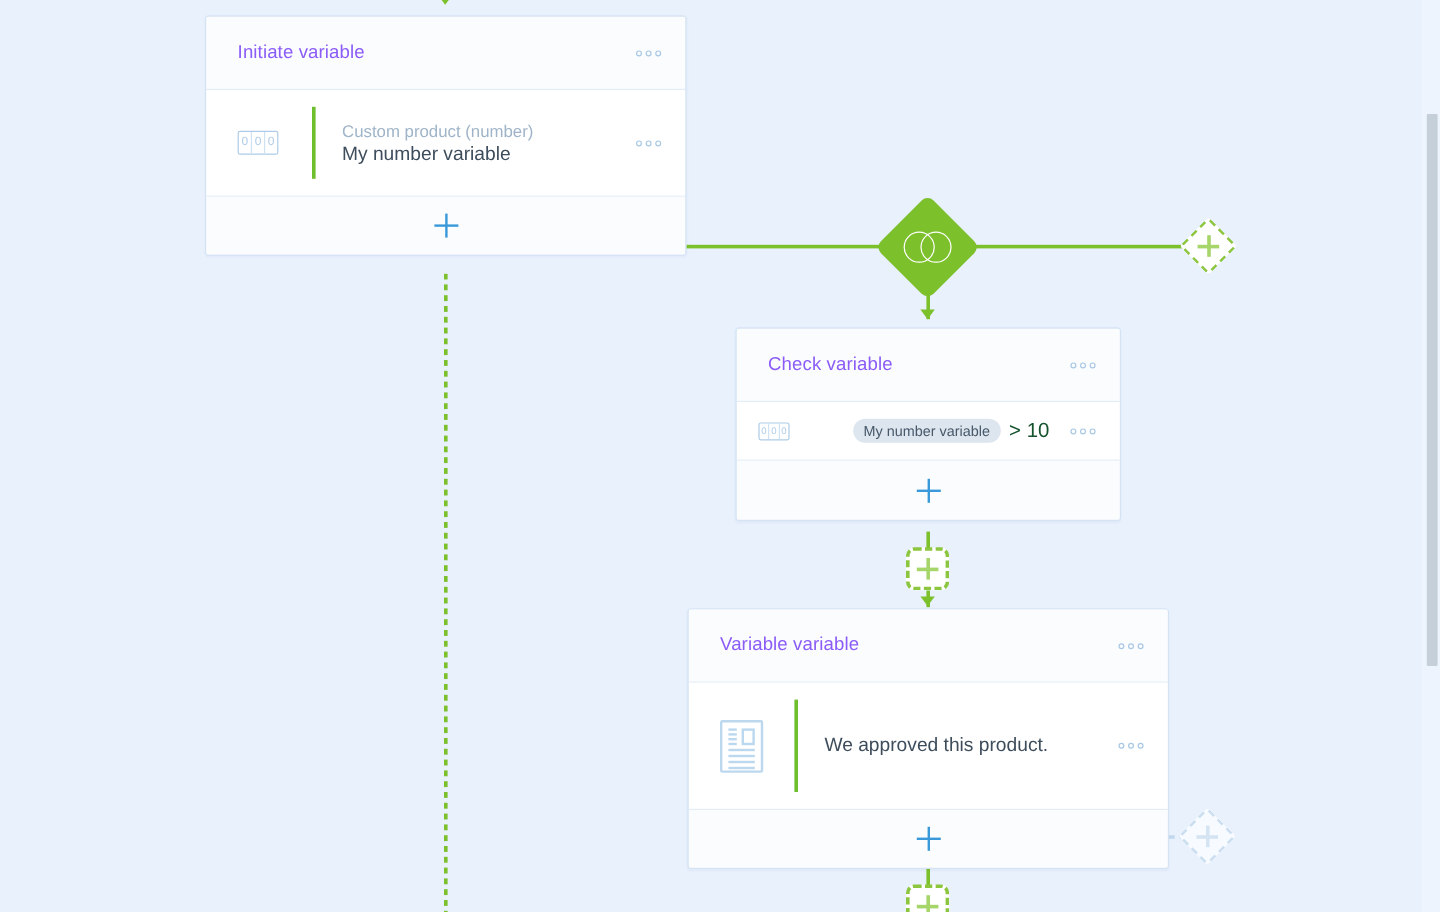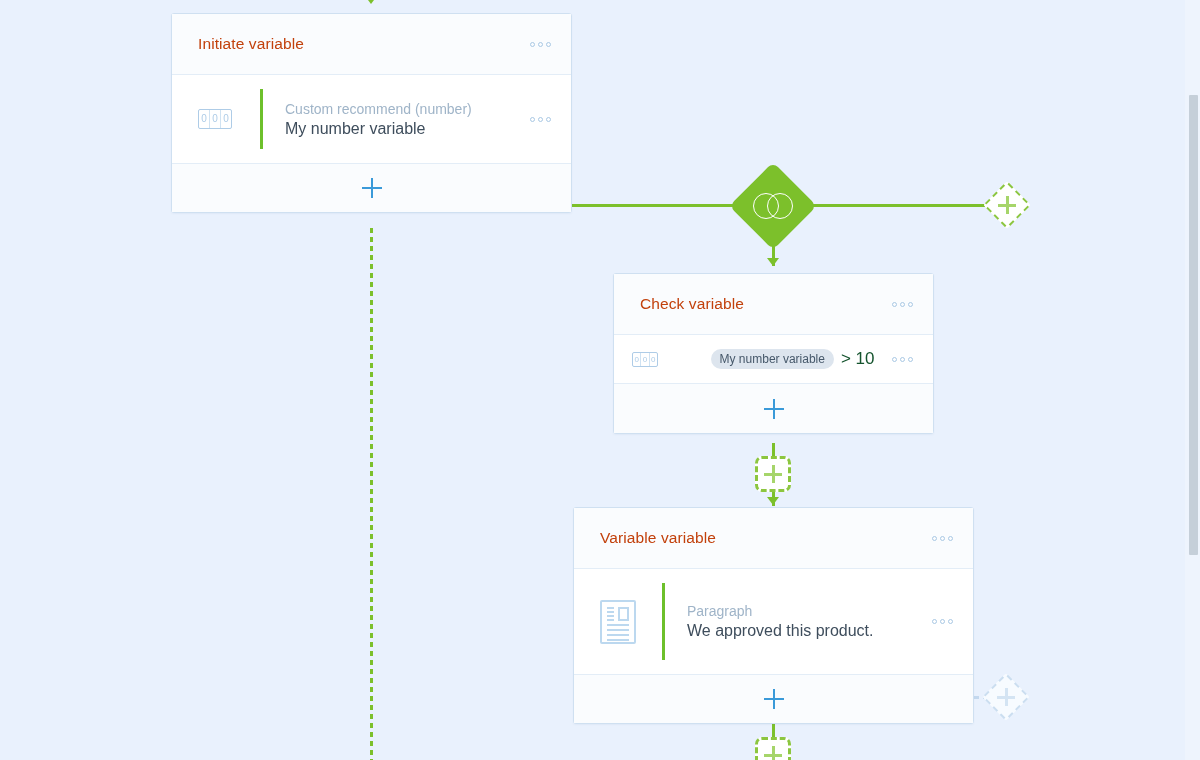--- a/index.html
+++ b/index.html
@@ -63,21 +63,21 @@
     height: 61px;
     background: #fafcfe;
     border-bottom: 1px solid #e3edf7;
     display: flex;
     align-items: center;
     padding: 0 20px 0 26px;
   }
   .card-title {
     flex: 1;
     font-size: 15.5px;
-    color: #c2410c;
+    color: #8b5cf6;
     letter-spacing: .1px;
   }
   .card-body {
     background: #ffffff;
     display: flex;
     align-items: stretch;
     padding: 14px 20px 14px 26px;
     border-bottom: 1px solid #e3edf7;
   }
   .card-footer {
@@ -322,21 +322,21 @@
     <div class="card-body" style="height:89px;">
       <div class="row-icon">
         <div class="icon-number">
             <span>0</span>
             <span>0</span>
             <span>0</span>
           </div>
       </div>
       <div class="row-bar"></div>
       <div class="row-text">
-        <div class="row-label">Custom recommend (number)</div>
+        <div class="row-label">Custom product (number)</div>
         <div class="row-value">My number variable</div>
       </div>
       <div class="row-dots">
         <div class="dots">
             <i></i>
             <i></i>
             <i></i>
           </div>
       </div>
     </div>
@@ -422,21 +422,20 @@
           <div class="full">
               <i></i>
               <i></i>
               <i></i>
               <i></i>
             </div>
         </div>
       </div>
       <div class="row-bar"></div>
       <div class="row-text">
-        <div class="row-label">Paragraph</div>
         <div class="row-value">We approved this product.</div>
       </div>
       <div class="row-dots">
         <div class="dots">
             <i></i>
             <i></i>
             <i></i>
           </div>
       </div>
     </div>

